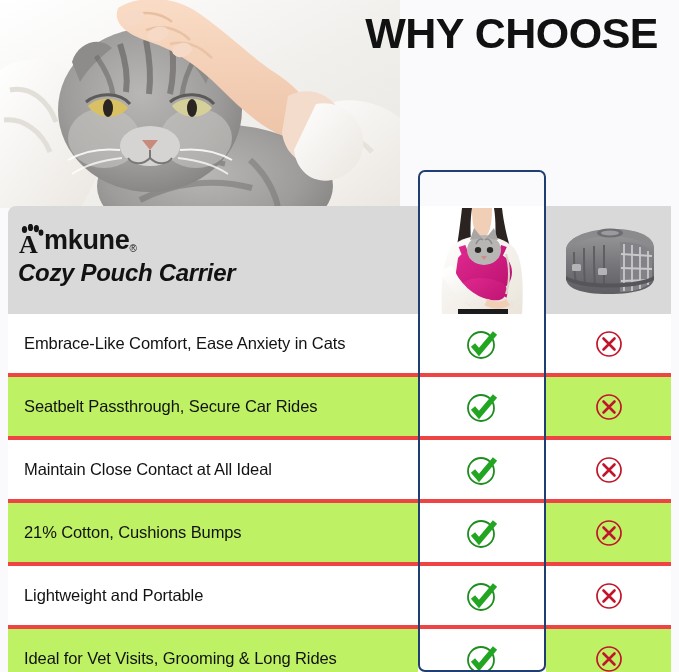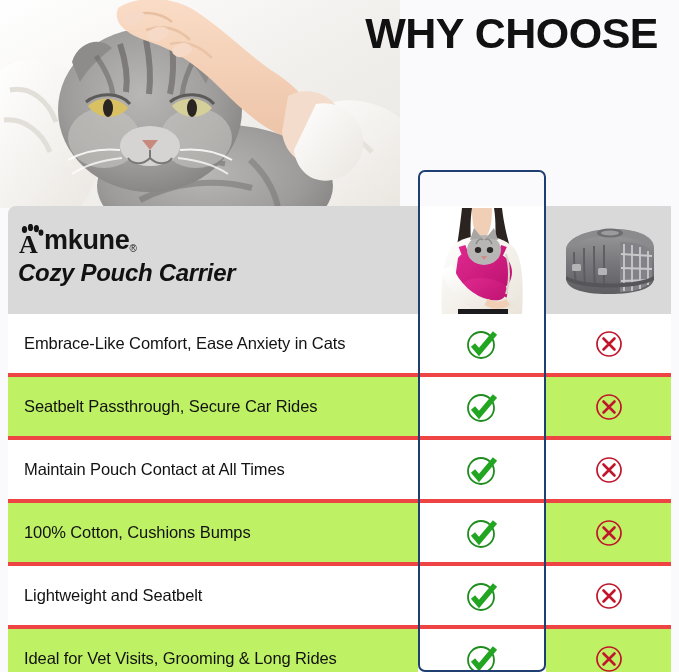--- a/index.html
+++ b/index.html
@@ -398,53 +398,53 @@
       </div>
       <div class="cell-mark plain">
         <svg width="30" height="30" viewBox="0 0 30 30" xmlns="http://www.w3.org/2000/svg">
           <circle cx="15" cy="15" r="12" fill="none" stroke="#c0152a" stroke-width="1.7"></circle>
           <path d="M9.5,9.5 L20.5,20.5 M20.5,9.5 L9.5,20.5" stroke="#c0152a" stroke-width="2.6" stroke-linecap="round"></path>
         </svg>
       </div>
     </div>
 
     <div class="row white">
-      <div class="cell-feature">Maintain Pouch Contact at All Times</div>
+      <div class="cell-feature">Maintain Close Contact at All Ideal</div>
       <div class="cell-mark">
         <svg width="36" height="36" viewBox="0 0 36 36" xmlns="http://www.w3.org/2000/svg">
           <circle cx="17" cy="19" r="13" fill="none" stroke="#1f8c1f" stroke-width="1.8"></circle>
           <path d="M9,19 L15,26 L31,7" fill="none" stroke="#22a622" stroke-width="5.5"></path>
         </svg>
       </div>
       <div class="cell-mark plain">
         <svg width="30" height="30" viewBox="0 0 30 30" xmlns="http://www.w3.org/2000/svg">
           <circle cx="15" cy="15" r="12" fill="none" stroke="#c0152a" stroke-width="1.7"></circle>
           <path d="M9.5,9.5 L20.5,20.5 M20.5,9.5 L9.5,20.5" stroke="#c0152a" stroke-width="2.6" stroke-linecap="round"></path>
         </svg>
       </div>
     </div>
 
     <div class="row alt">
-      <div class="cell-feature">100% Cotton, Cushions Bumps</div>
+      <div class="cell-feature">21% Cotton, Cushions Bumps</div>
       <div class="cell-mark">
         <svg width="36" height="36" viewBox="0 0 36 36" xmlns="http://www.w3.org/2000/svg">
           <circle cx="17" cy="19" r="13" fill="none" stroke="#1f8c1f" stroke-width="1.8"></circle>
           <path d="M9,19 L15,26 L31,7" fill="none" stroke="#22a622" stroke-width="5.5"></path>
         </svg>
       </div>
       <div class="cell-mark plain">
         <svg width="30" height="30" viewBox="0 0 30 30" xmlns="http://www.w3.org/2000/svg">
           <circle cx="15" cy="15" r="12" fill="none" stroke="#c0152a" stroke-width="1.7"></circle>
           <path d="M9.5,9.5 L20.5,20.5 M20.5,9.5 L9.5,20.5" stroke="#c0152a" stroke-width="2.6" stroke-linecap="round"></path>
         </svg>
       </div>
     </div>
 
     <div class="row white">
-      <div class="cell-feature">Lightweight and Seatbelt</div>
+      <div class="cell-feature">Lightweight and Portable</div>
       <div class="cell-mark">
         <svg width="36" height="36" viewBox="0 0 36 36" xmlns="http://www.w3.org/2000/svg">
           <circle cx="17" cy="19" r="13" fill="none" stroke="#1f8c1f" stroke-width="1.8"></circle>
           <path d="M9,19 L15,26 L31,7" fill="none" stroke="#22a622" stroke-width="5.5"></path>
         </svg>
       </div>
       <div class="cell-mark plain">
         <svg width="30" height="30" viewBox="0 0 30 30" xmlns="http://www.w3.org/2000/svg">
           <circle cx="15" cy="15" r="12" fill="none" stroke="#c0152a" stroke-width="1.7"></circle>
           <path d="M9.5,9.5 L20.5,20.5 M20.5,9.5 L9.5,20.5" stroke="#c0152a" stroke-width="2.6" stroke-linecap="round"></path>

